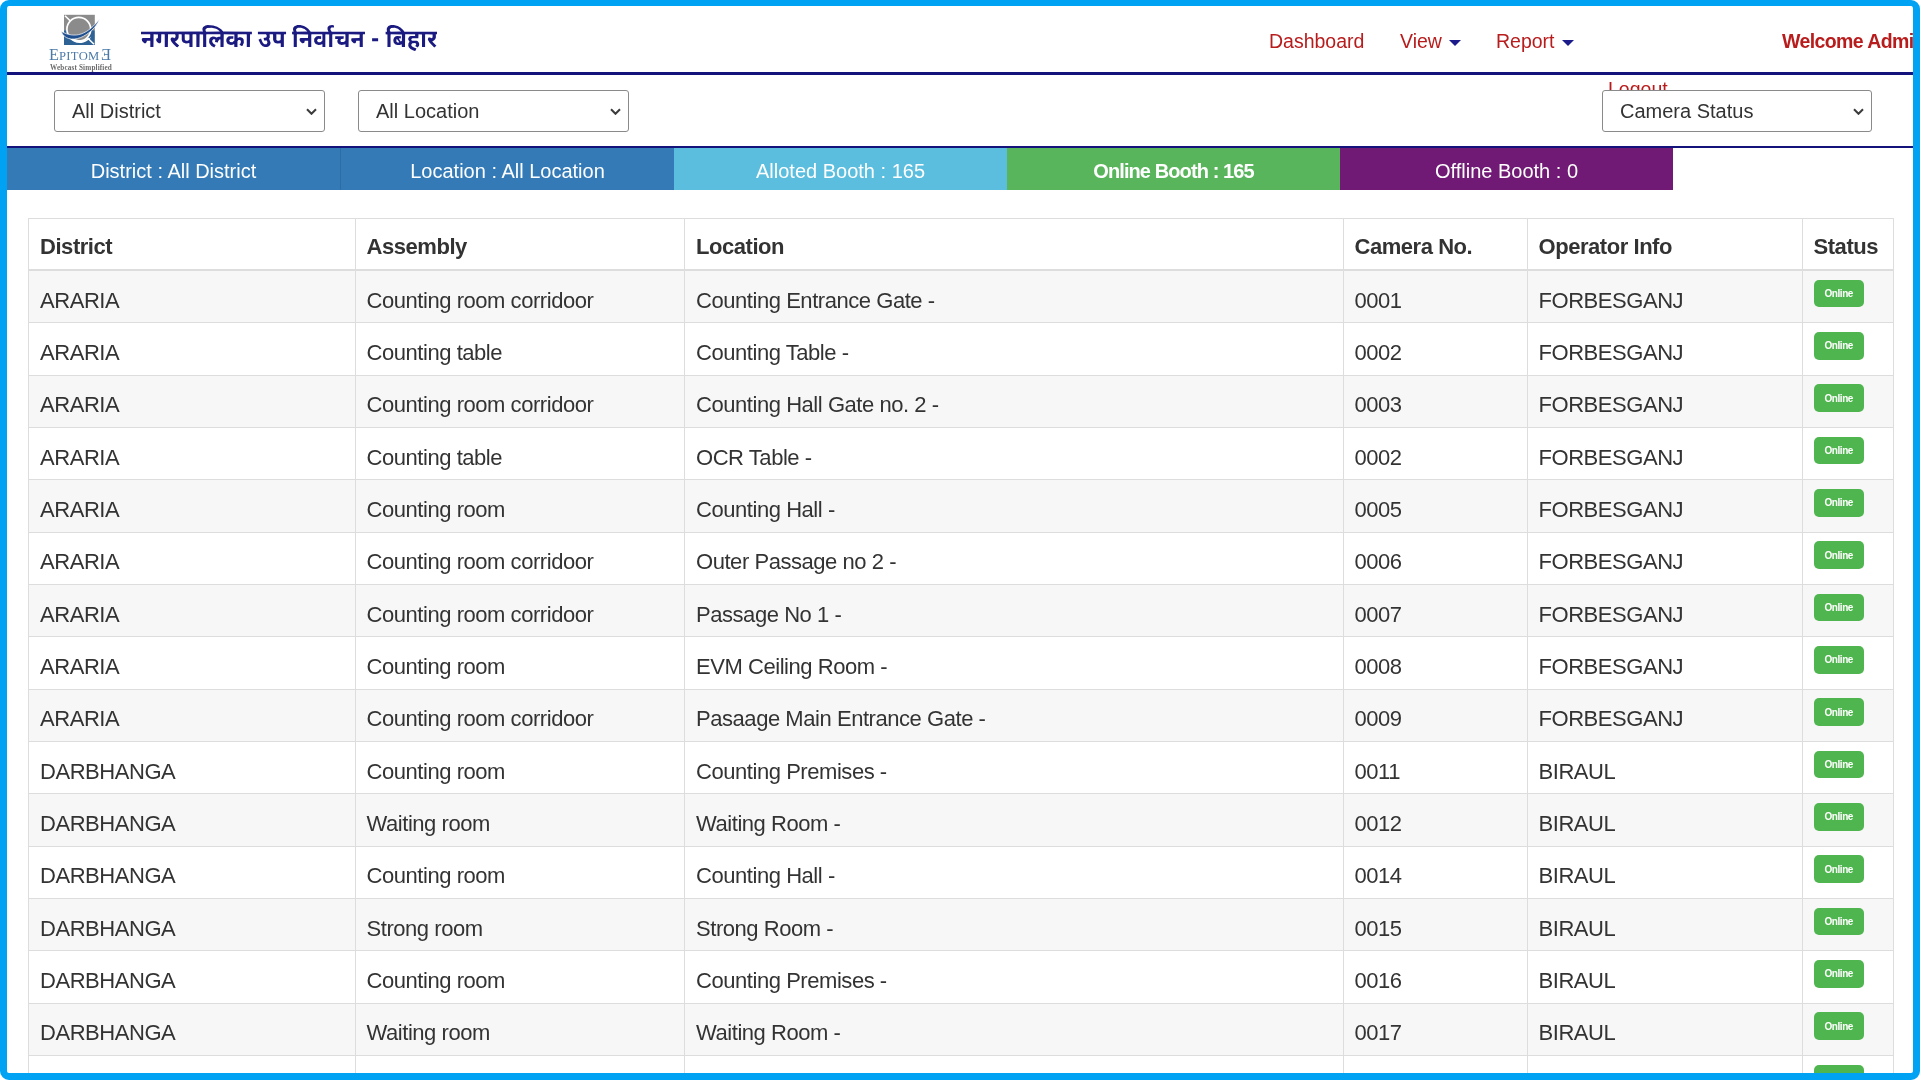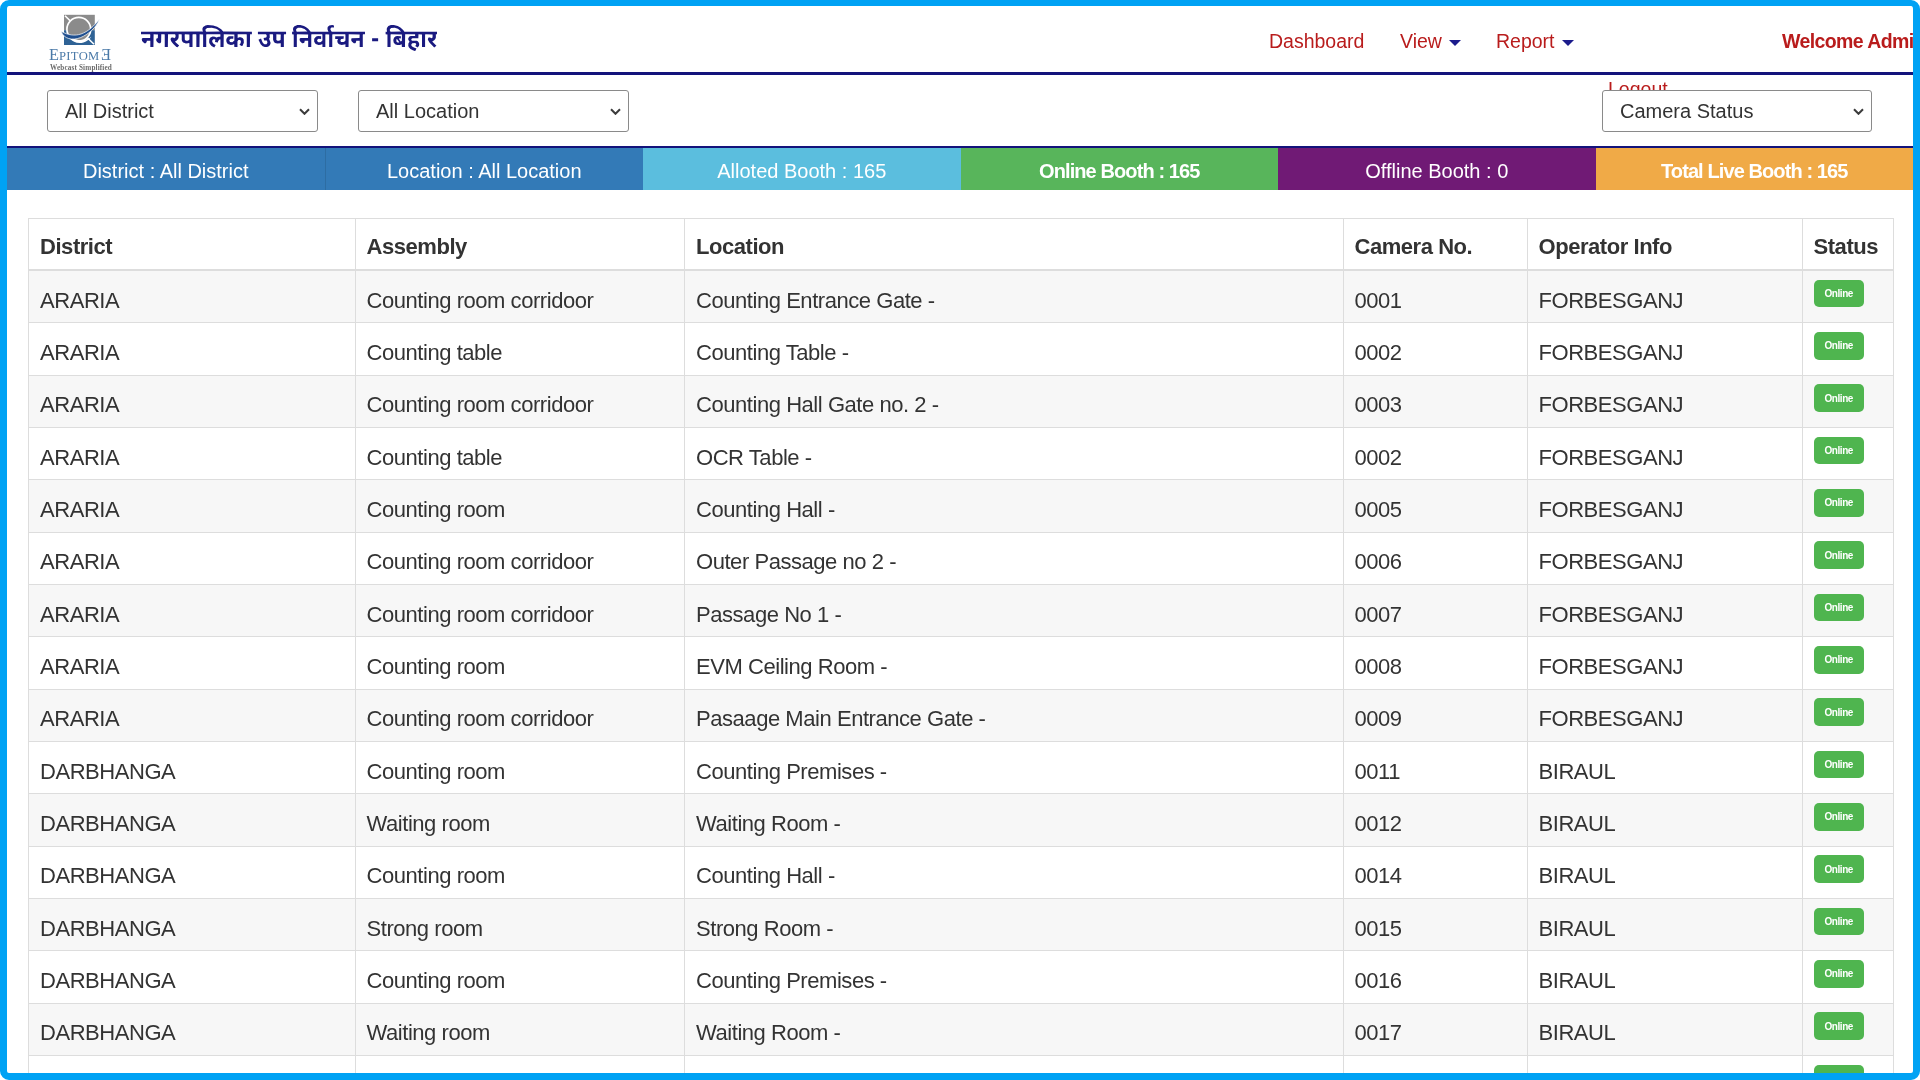--- a/index.html
+++ b/index.html
@@ -12,21 +12,21 @@
   
   .navline { position:absolute; left:7px; width:1906px; height:2.8px; background:#13137b; }
   .navitem { position:absolute; top:30.2px; color:#b91c1c; font-size:19.5px; white-space:nowrap; }
   .caret { display:inline-block; width:0; height:0; border-left:6px solid transparent;
     border-right:6px solid transparent; border-top:6.5px solid #1b1b8c; margin-left:7px; vertical-align:2px;}
   
   .sel { position:absolute; top:89.5px; height:42px; background:#fff; border:1px solid #8a8a8a;
     border-radius:3px; color:#333; font-size:20px; line-height:40px; padding-left:17px; }
   .sel svg { position:absolute; right:7px; top:17.2px; }
   
-  .bar { position:absolute; left:7px; top:148.3px; width:1906px; height:42.2px; display:flex; }
+  .bar { position:absolute; left:7px; top:148.3px; width:1666px; height:42.2px; display:flex; }
   .bar > div { flex:1 1 0; color:#fff; font-size:20px; display:flex; align-items:center; justify-content:center; padding-top:5px; }
   .seg1 { background:#337ab7; border-right:1px solid #2d6da3; }
   .seg2 { background:#337ab7; }
   .seg3 { background:#5bbede; }
   .seg4 { background:#58b55b; font-weight:bold; letter-spacing:-0.9px; }
   .seg5 { background:#701a75; }
   .seg6 { background:#f0aa47; font-weight:bold; letter-spacing:-0.9px; }
   
   .twrap { position:absolute; left:28px; top:217.6px; width:1865px; }
   table { border-collapse:collapse; table-layout:fixed; width:1864.5px; font-size:22px; letter-spacing:-0.45px; color:#333; }
@@ -59,41 +59,40 @@
   <path fill="#1a1a80" fill-rule="evenodd" d="M1265,69 1265,84 1298,84 1298,69ZM640,35 640,48 684,48 688,53 688,60 685,64 671,67 674,80 688,80 690,83 692,92 687,99 677,100 673,98 665,89 657,70 643,76 655,100 666,110 678,114 690,114 700,110 706,104 709,96 709,90 701,71 705,64 704,48 721,48 723,50 723,76 728,88 734,93 746,96 765,94 765,114 782,114 782,50 784,48 794,48 794,35ZM741,48 765,49 764,77 755,82 747,82 741,77ZM1339,35 1339,48 1349,49 1349,114 1366,114 1366,50 1368,48 1428,49 1428,82 1422,85 1414,75 1412,69 1422,70 1423,58 1401,57 1392,60 1385,66 1381,77 1383,90 1391,99 1402,103 1417,103 1427,99 1428,114 1445,114 1446,48 1499,48 1501,50 1500,57 1477,57 1469,60 1463,68 1463,76 1470,87 1464,95 1463,107 1466,115 1475,124 1488,131 1501,135 1508,122 1494,117 1484,111 1480,106 1480,100 1485,94 1501,93 1506,98 1506,102 1501,108 1514,116 1521,108 1523,102 1522,93 1515,84 1509,81 1483,81 1479,75 1483,70 1488,69 1518,69 1519,48 1538,49 1538,114 1555,114 1555,50 1557,48 1596,49 1596,64 1590,69 1582,64 1574,65 1570,72 1571,78 1580,92 1605,116 1617,107 1594,85 1605,79 1611,72 1614,65 1614,48 1623,48 1623,35 1442,35 1435,26 1420,13 1405,5 1384,0 1368,0 1354,5 1346,15 1345,25 1347,35ZM1398,75 1401,73 1412,86 1413,91 1404,90 1398,85ZM1362,23 1369,15 1389,14 1406,20 1424,34 1366,35 1362,29ZM827,35 827,48 836,49 836,114 853,114 853,50 855,48 915,49 914,67 876,67 870,69 868,74 869,80 873,87 882,94 892,93 895,89 896,81 915,82 915,114 932,114 932,50 934,48 991,48 993,50 993,80 986,87 981,89 971,89 965,84 964,80 965,76 972,71 986,72 986,58 969,57 959,60 950,68 948,73 948,87 956,98 972,103 984,102 990,99 993,100 993,114 1009,114 1009,50 1011,48 1030,49 1030,114 1047,114 1047,50 1049,48 1117,48 1119,50 1119,80 1116,84 1109,88 1096,88 1092,84 1092,77 1096,73 1109,71 1110,58 1063,58 1063,72 1079,73 1075,79 1075,88 1078,94 1084,99 1099,103 1119,100 1119,114 1136,114 1137,48 1197,49 1196,67 1154,68 1151,71 1151,80 1154,85 1165,94 1173,94 1177,89 1178,81 1197,82 1197,114 1214,114 1214,50 1216,48 1226,48 1226,35 1044,35 1037,25 1038,17 1045,12 1054,14 1057,6 1056,2 1047,0 1031,2 1023,9 1021,14 1021,23 1026,35 929,35 915,19 904,11 892,5 872,0 856,0 840,6 834,13 832,21 833,29 836,34ZM849,24 850,21 859,14 876,14 895,21 911,34 853,35 850,31ZM607,35 450,34 439,22 417,9 395,2 365,0 353,2 340,10 336,20 337,29 340,34 0,35 0,48 49,48 51,50 50,67 11,67 7,68 4,72 6,83 18,94 26,94 31,88 32,81 51,82 51,114 68,114 69,48 93,49 92,68 88,68 84,71 83,79 88,88 98,95 105,95 110,89 111,48 128,48 130,50 130,114 147,114 148,48 186,48 189,52 189,61 187,65 182,69 176,65 168,64 163,68 162,76 167,86 177,98 194,114 200,115 209,106 189,89 187,84 194,81 203,72 206,63 206,48 221,48 223,50 223,77 227,87 231,91 246,96 258,95 262,93 265,94 265,114 282,114 282,50 284,48 301,48 303,50 303,114 320,114 321,48 340,49 340,114 357,114 357,50 359,48 433,48 435,50 434,61 426,61 412,65 405,61 392,60 380,65 374,73 373,89 376,97 386,108 401,117 409,104 398,98 390,88 390,80 396,74 403,74 407,76 405,88 421,91 422,84 429,75 435,75 435,114 452,114 453,48 511,49 511,80 500,89 488,88 484,83 484,77 491,71 505,71 506,58 484,58 478,60 470,67 467,75 467,84 470,92 475,98 491,103 502,102 510,98 511,114 528,114 528,84 533,78 542,77 546,81 547,87 545,94 539,102 551,109 555,109 563,92 562,75 556,67 546,63 538,63 529,67 529,48 577,48 579,50 579,114 596,114 597,48 607,48ZM241,48 265,49 265,75 261,79 255,82 246,82 240,76 239,50ZM353,25 354,22 362,15 388,14 411,20 421,25 432,34 357,35 354,31Z"></path>
 </svg>
 
 <div class="navitem" style="left:1269px;">Dashboard</div>
 <div class="navitem" style="left:1400px;">View<span class="caret"></span></div>
 <div class="navitem" style="left:1496px;">Report<span class="caret"></span></div>
 <div class="navitem" style="left:1608px;margin-top:48px;">Logout</div>
 <div class="navitem" style="left:1782px; font-weight:bold; letter-spacing:-0.6px;">Welcome Admin</div>
 <div class="navline" style="top:72px;"></div>
 
-<div class="sel" style="left:47px; width:271px;">All District
+<div class="sel" style="left:54px; width:271px;">All District
   <svg width="11" height="7" viewBox="0 0 11 7">
       <path d="M1,1.2 L5.5,5.8 L10,1.2" fill="none" stroke="#3c3c3c" stroke-width="2"></path>
     </svg></div>
 <div class="sel" style="left:358px; width:271px;">All Location
   <svg width="11" height="7" viewBox="0 0 11 7">
       <path d="M1,1.2 L5.5,5.8 L10,1.2" fill="none" stroke="#3c3c3c" stroke-width="2"></path>
     </svg></div>
 <div class="sel" style="left:1602px; width:270px;">Camera Status
   <svg width="11" height="7" viewBox="0 0 11 7">
       <path d="M1,1.2 L5.5,5.8 L10,1.2" fill="none" stroke="#3c3c3c" stroke-width="2"></path>
     </svg></div>
 <div class="navline" style="top:145.5px;"></div>
 
 <div class="bar">
   <div class="seg1">District : All District</div>
   <div class="seg2">Location : All Location</div>
   <div class="seg3">Alloted Booth : 165</div>
   <div class="seg4">Online Booth : 165</div>
   <div class="seg5">Offline Booth : 0</div>
-  <div class="seg6">Total Live Booth : 165</div>
 </div>
 
 <div class="twrap">
     <table>
 <colgroup>
         <col style="width:326.5px">
         <col style="width:329.5px">
         <col style="width:658.5px">
         <col style="width:184px">
         <col style="width:275px">

